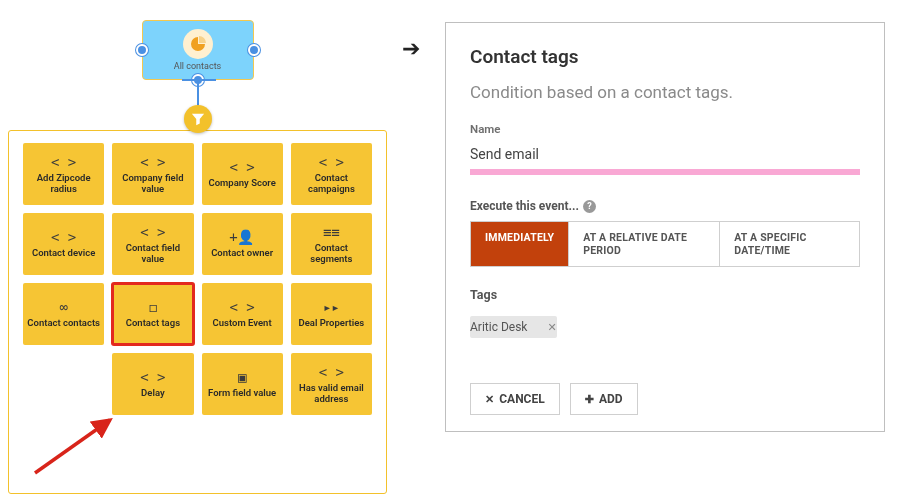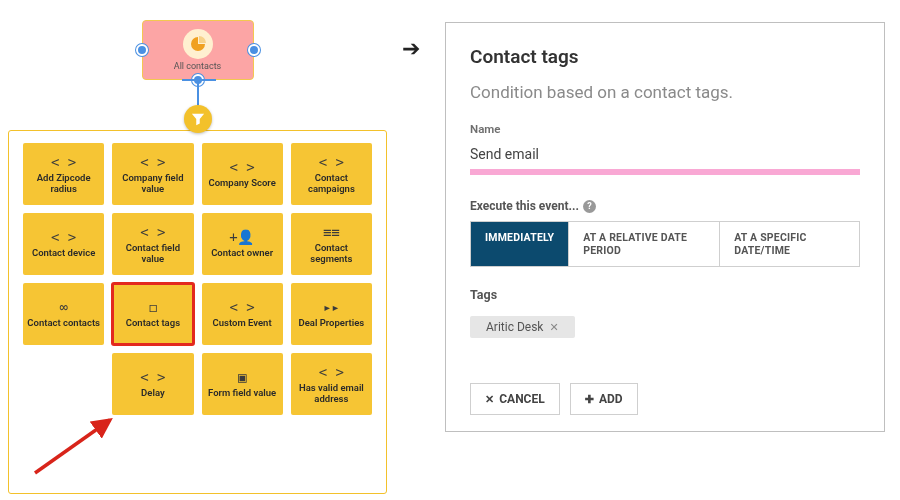--- a/index.html
+++ b/index.html
@@ -1,21 +1,21 @@
 <!DOCTYPE html>
 <html><head>
 <meta charset="utf-8">
 <style>
   * { box-sizing: border-box; margin: 0; padding: 0; font-family: -apple-system, BlinkMacSystemFont, "Segoe UI", Roboto, Arial, sans-serif; }
   body { width: 900px; height: 500px; background: #fff; position: relative; overflow: hidden; }
 
   
   .left { position: absolute; left: 0; top: 0; width: 395px; height: 500px; }
   .canvas { position: relative; width: 395px; height: 130px; }
-  .start-node { position: absolute; left: 50%; top: 20px; transform: translateX(-50%); width: 112px; height: 60px; border: 1px solid #f3c84f; background: #fca5a5; border-radius: 4px; display: flex; flex-direction: column; align-items: center; justify-content: center; gap: 2px; }
+  .start-node { position: absolute; left: 50%; top: 20px; transform: translateX(-50%); width: 112px; height: 60px; border: 1px solid #f3c84f; background: #7dd3fc; border-radius: 4px; display: flex; flex-direction: column; align-items: center; justify-content: center; gap: 2px; }
   .start-node .icon { width: 30px; height: 30px; border-radius: 50%; background: #fff0d0; display:flex; align-items:center; justify-content:center; color:#f0a020; font-size:15px;}
   .start-node .label { font-size: 9px; color: #555; }
   .handle { position: absolute; width: 12px; height: 12px; background: #f3a524; border: 2px solid #fff; border-radius: 50%; box-shadow: 0 0 0 1px #f3a524; }
   .handle.top-left { left: -7px; top: 50%; transform: translateY(-50%); background:#4a90e2; box-shadow:0 0 0 1px #4a90e2;}
   .handle.top-right { right: -7px; top: 50%; transform: translateY(-50%); background:#4a90e2; box-shadow:0 0 0 1px #4a90e2;}
   .handle.bottom { left: 50%; bottom: -7px; transform: translateX(-50%); background:#4a90e2; box-shadow:0 0 0 1px #4a90e2;}
   .connector { position: absolute; left: 50%; top: 80px; width: 2px; height: 28px; background: #4a90e2; transform: translateX(-50%); }
   .connector::before { content:""; position:absolute; top:-1px; left:-15px; width:32px; height:2px; background:#4a90e2; }
   .connector::before { border-left:2px solid #4a90e2; }
   .funnel { position: absolute; left: 50%; top: 105px; transform: translateX(-50%); width: 28px; height: 28px; border-radius: 50%; background: #f3c12b; display:flex; align-items:center; justify-content:center; color:#fff; font-size:13px; z-index:2; box-shadow:0 1px 3px rgba(0,0,0,.25);}
@@ -40,23 +40,23 @@
   .r-title { font-size: 19px; font-weight: 600; color: #333; margin-bottom: 14px; }
   .r-desc { font-size: 17px; color: #8a8a8a; margin-bottom: 20px; }
   .r-label { font-size: 11.5px; font-weight: 600; color: #6e6e6e; margin-bottom: 8px; }
   .r-input-wrap { border-bottom: 6px solid #f9a8d4; padding-bottom: 6px; margin-bottom: 24px; }
   .r-input { border: none; font-size: 14px; color: #444; width: 100%; outline: none; }
   .r-exec-label { font-size: 12px; font-weight: 700; color: #555; margin-bottom: 8px; display:flex; align-items:center; gap:4px;}
   .r-exec-label .q { display:inline-flex; width:13px; height:13px; border-radius:50%; background:#999; color:#fff; font-size:9px; align-items:center; justify-content:center; font-weight:700;}
   .seg { display: flex; border: 1px solid #cfcfcf; width: fit-content; margin-bottom: 20px; }
   .seg-item { font-size: 10.5px; font-weight: 700; padding: 9px 14px; border-right: 1px solid #cfcfcf; color: #555; cursor: pointer; letter-spacing: .2px;}
   .seg-item:last-child { border-right: none; }
-  .seg-item.active { background: #0c4a6e; color: #fff; }
+  .seg-item.active { background: #c2410c; color: #fff; }
   .r-tags-label { font-size: 12.5px; font-weight: 700; color: #555; margin-bottom: 14px; }
-  .tag-chip { display: inline-flex; align-items:center; gap:6px; background: #e6e6e6; color: #555; font-size: 12px; padding: 4px 16px; border-radius: 2px; }
+  .tag-chip { display: inline-flex; align-items:center; gap:20px; background: #e6e6e6; color: #555; font-size: 12px; padding: 4px 0; border-radius: 2px; }
   .tag-chip .x { cursor:pointer; color:#888; font-size:11px;}
   .r-actions { position: absolute; left: 24px; bottom: 16px; display: flex; gap: 10px; }
   .r-btn { border: 1px solid #cfcfcf; background: #fff; padding: 8px 14px; font-size: 12px; font-weight: 700; color: #444; cursor: pointer; display:flex; align-items:center; gap:5px;}
   .r-btn .sym { font-size: 11px; }
 </style>
 </head>
 <body>
 
 <div class="left">
   <div class="canvas">

